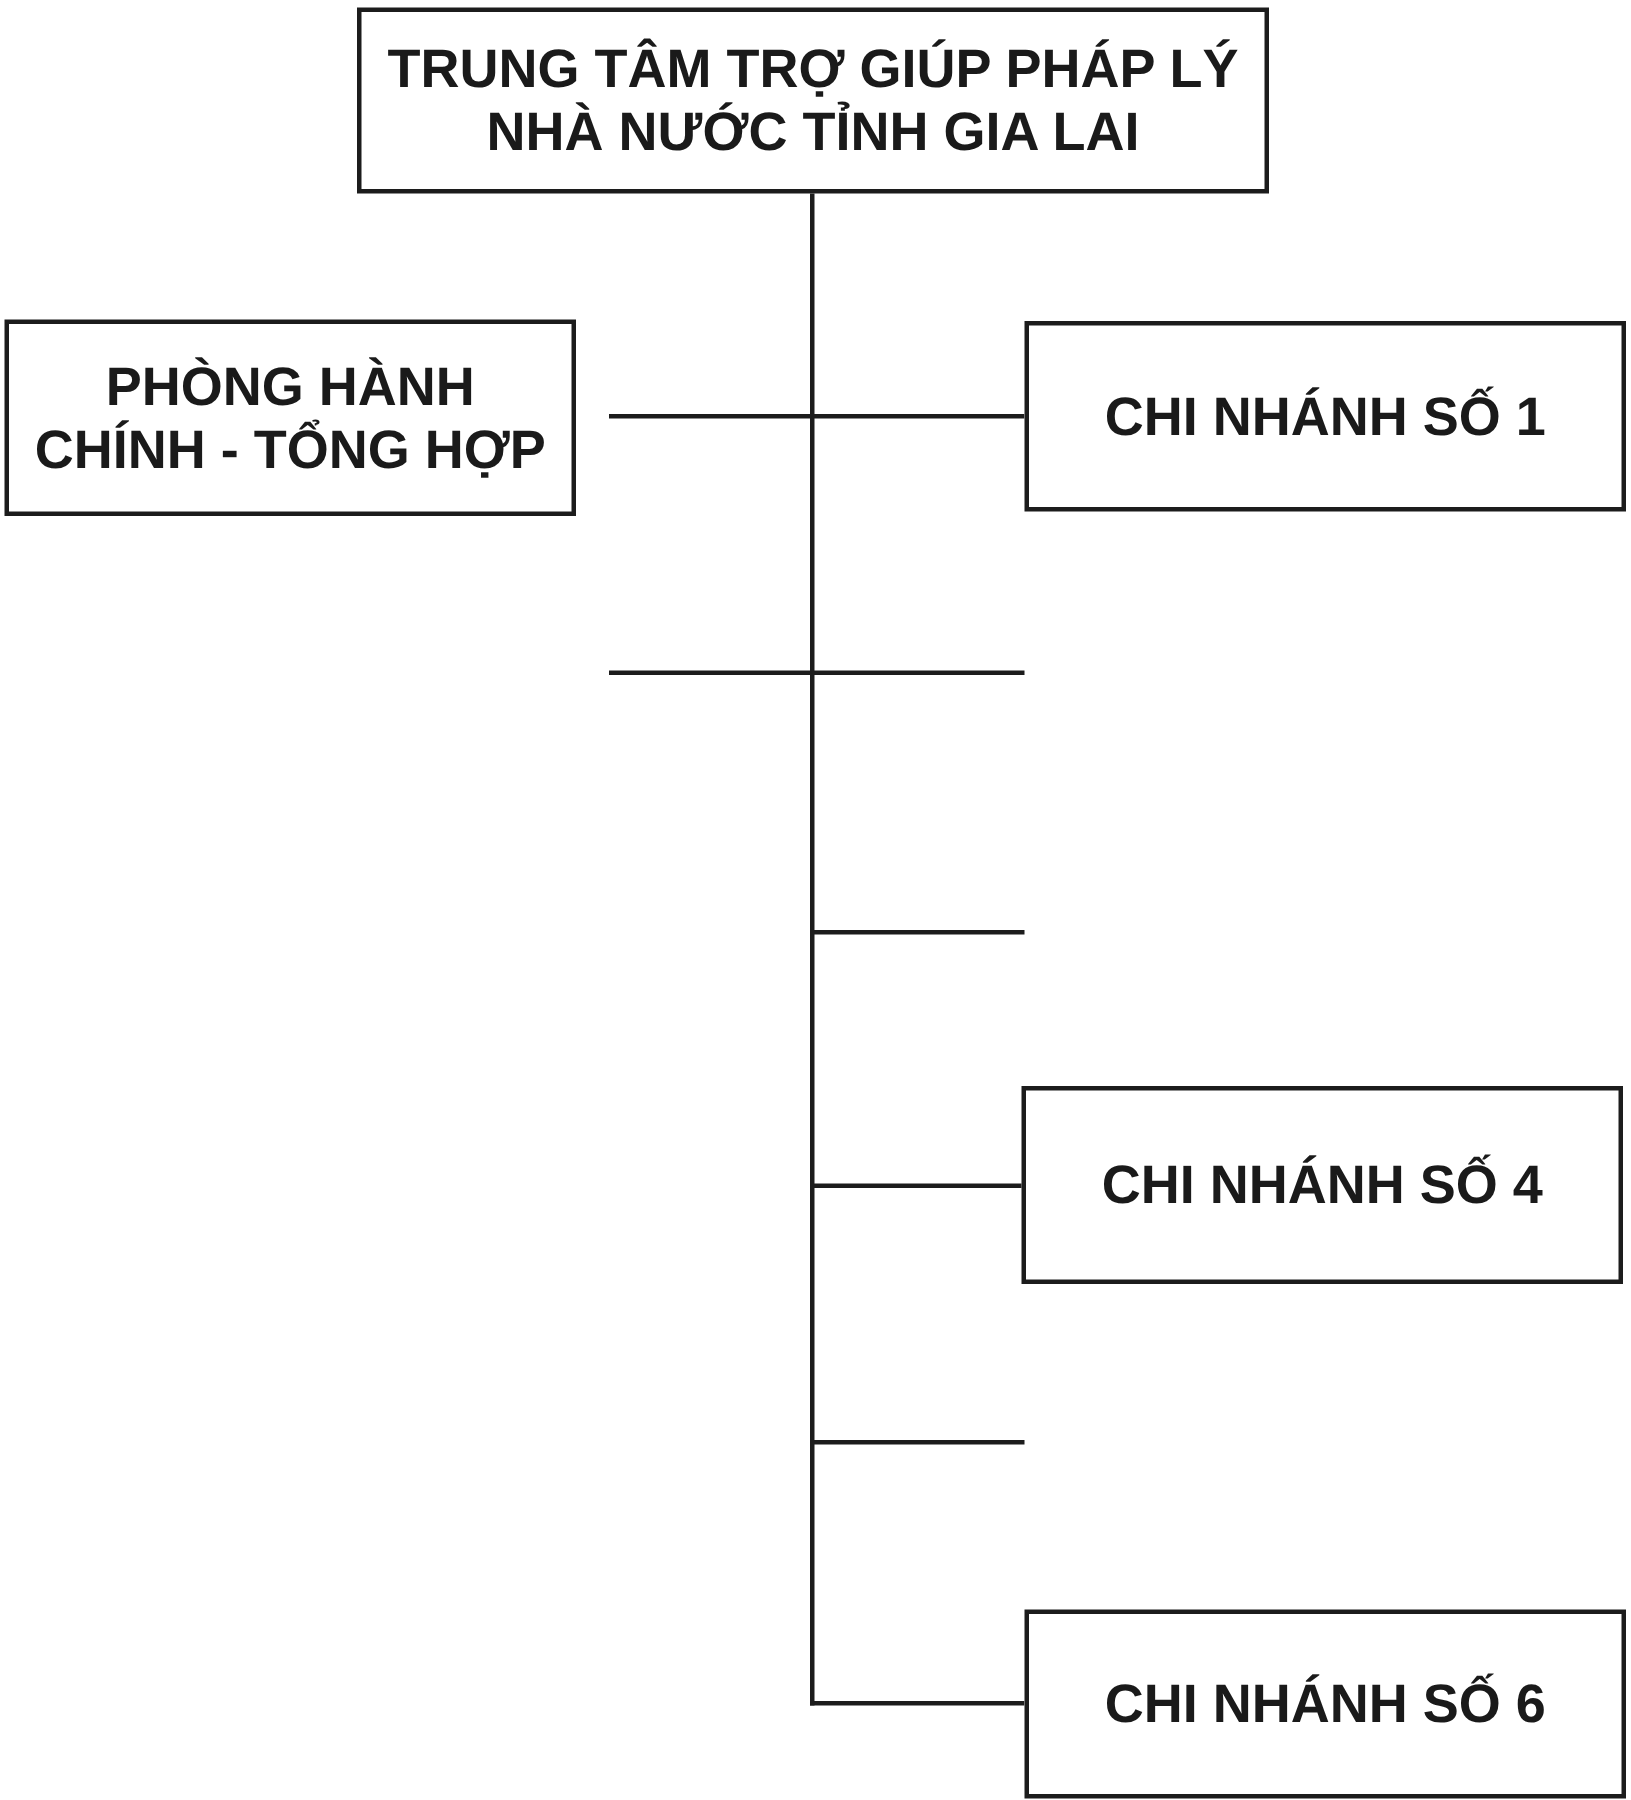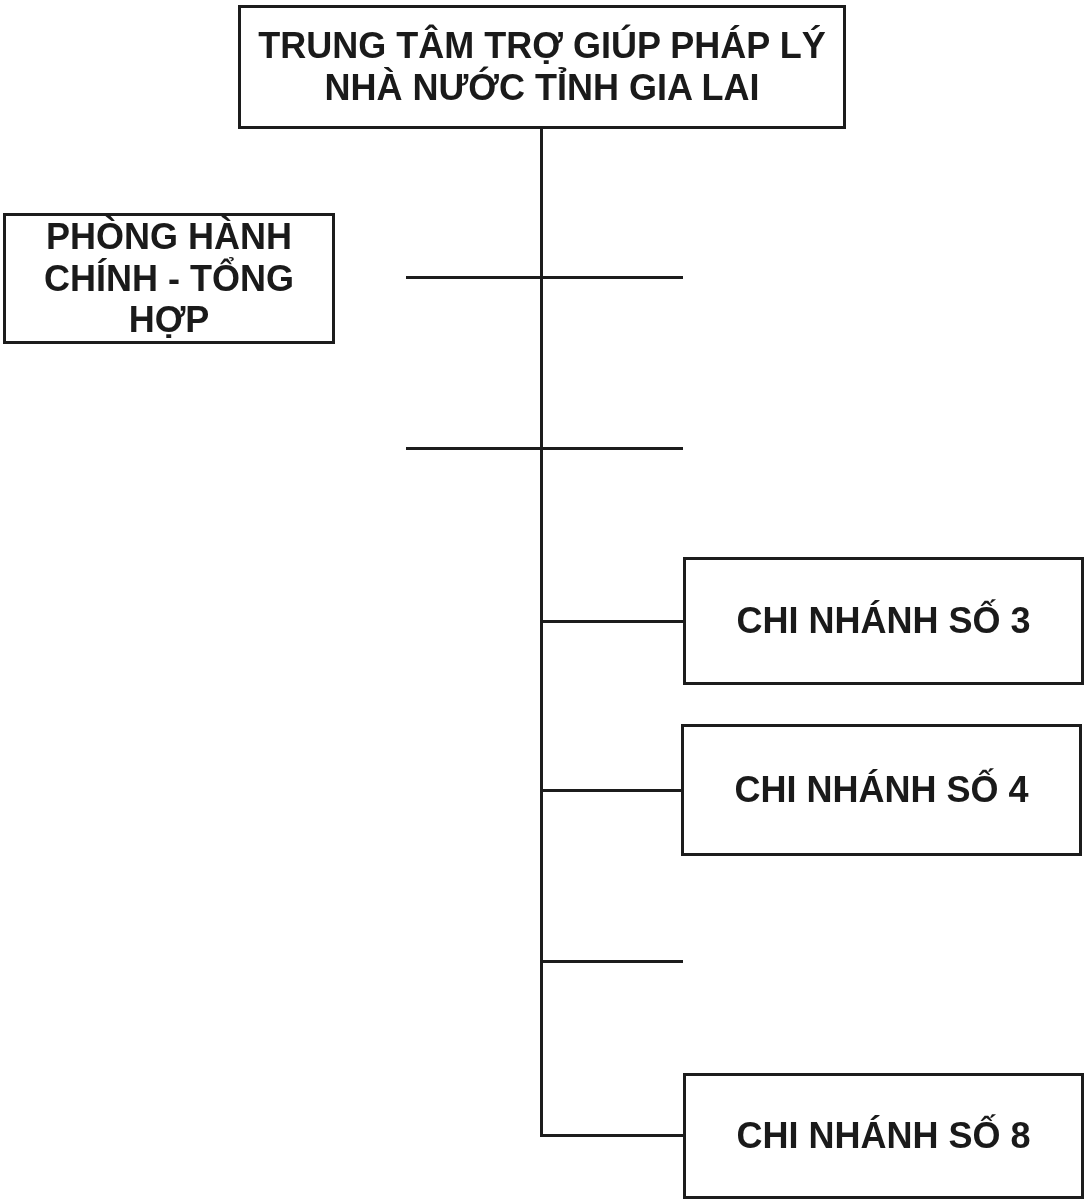--- a/index.html
+++ b/index.html
@@ -33,21 +33,21 @@
     white-space: pre-line;
     letter-spacing: 0px;
     padding: 0 10px;
   }
   .line {
     position: absolute;
     background: #1c1c1c;
   }
   
   #root-box   { left: 238px; top: 5px;    width: 608px; height: 124px; }
-  #dept-box-1 { left: 3px;   top: 213px;  width: 332px; height: 131px; }
+  #dept-box-1 { left: 3px;   top: 213px;  width: 381px; height: 131px; }
   #dept-box-2 { left: 3px;   top: 383px;  width: 403px; height: 131px; }
   #branch-box-1 { left: 683px; top: 214px;  width: 401px; height: 127px; }
   #branch-box-2 { left: 683px; top: 383px;  width: 401px; height: 131px; }
   #branch-box-3 { left: 683px; top: 557px;  width: 401px; height: 128px; }
   #branch-box-4 { left: 681px; top: 724px;  width: 401px; height: 132px; }
   #branch-box-5 { left: 683px; top: 899px;  width: 401px; height: 127px; }
   #branch-box-6 { left: 683px; top: 1073px; width: 401px; height: 126px; }
   #trunk-line { left: 540px; top: 128px; width: 3px; height: 1009px; }
   #connector-row-1 { left: 406px; top: 276px;  width: 277px; height: 3px; }
   #connector-row-2 { left: 406px; top: 447px;  width: 277px; height: 3px; }
@@ -72,23 +72,23 @@
   <div class="node" id="root-box">
     <span class="label">TRUNG TÂM TRỢ GIÚP PHÁP LÝ
 NHÀ NƯỚC TỈNH GIA LAI</span>
   </div>
 
   <div class="node" id="dept-box-1">
     <span class="label">PHÒNG HÀNH
 CHÍNH - TỔNG HỢP</span>
   </div>
 
-  <div class="node" id="branch-box-3">
-    <span class="label">CHI NHÁNH SỐ 3</span>
+  <div class="node" id="branch-box-1">
+    <span class="label">CHI NHÁNH SỐ 1</span>
   </div>
   <div class="node" id="branch-box-4">
     <span class="label">CHI NHÁNH SỐ 4</span>
   </div>
   <div class="node" id="branch-box-6">
-    <span class="label">CHI NHÁNH SỐ 8</span>
+    <span class="label">CHI NHÁNH SỐ 6</span>
   </div>
 
 </div>
 
 </body></html>

